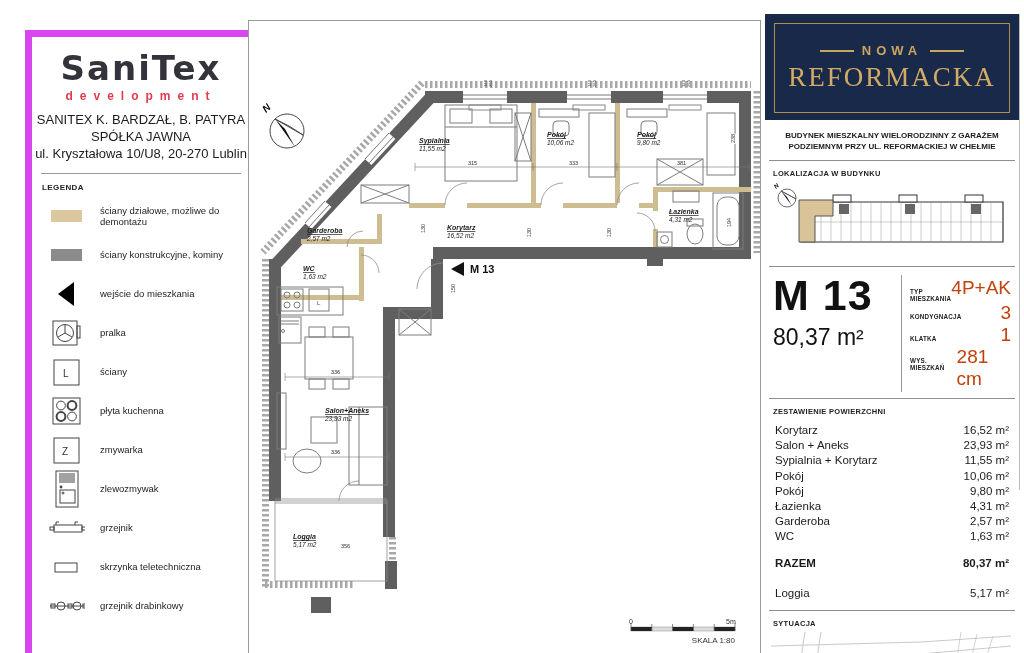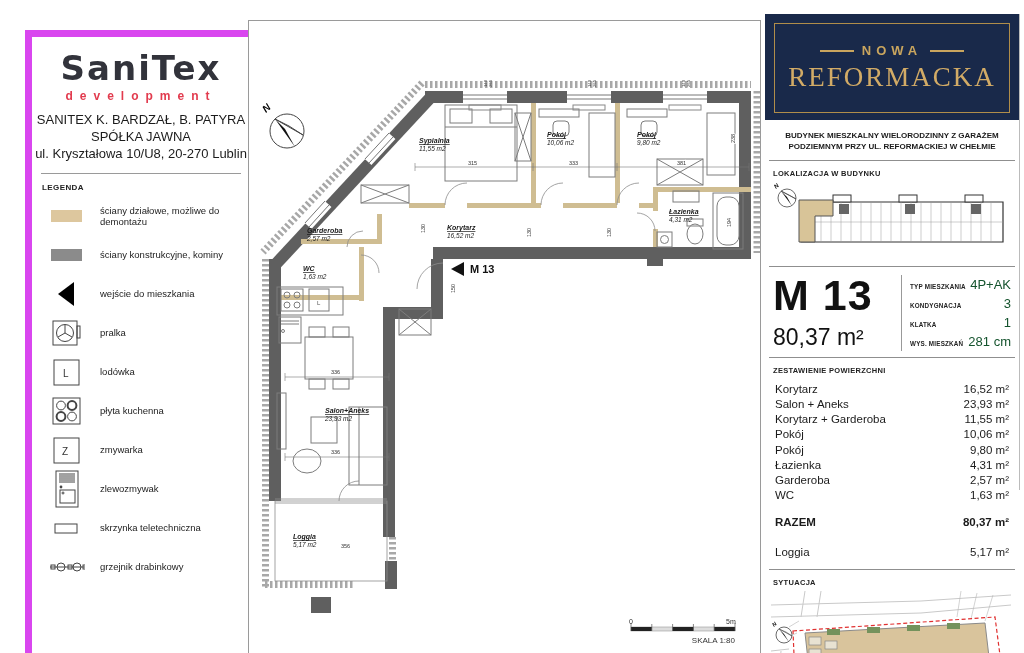--- a/index.html
+++ b/index.html
@@ -49,21 +49,21 @@
   .sec-title{font-size:7.5px;font-weight:bold;letter-spacing:.3px;color:#222;margin:8px 0 4px 8px;}
   .loc-wrap{padding:0 6px 6px 6px;}
   .m13-block{display:flex;padding:8px 8px 6px 8px;}
   .m13-left{width:128px;}
   .m13-id{font-size:43px;font-weight:bold;color:#111;line-height:.95;letter-spacing:1px;}
   .m13-area{font-size:23px;color:#111;margin-top:8px;}
   .m13-right{flex:1;border-left:1px solid #999;padding-left:8px;display:flex;flex-direction:column;
              justify-content:space-between;padding-top:2px;padding-bottom:2px;}
   .spec-row{display:flex;align-items:baseline;}
   .spec-label{font-size:6.3px;font-weight:bold;color:#222;letter-spacing:.2px;}
-  .spec-value{font-size:13px;color:#14532d;margin-left:auto;}
+  .spec-value{font-size:19px;color:#c2410c;margin-left:auto;}
   .areas-wrap{padding:2px 10px 4px 10px;}
   .area-row{display:flex;font-size:11.5px;padding:1.6px 0;}
   .area-row .a-label{color:#1b1b1b;}
   .area-row .a-value{margin-left:auto;color:#1b1b1b;}
   .area-row.total{font-weight:bold;margin-top:12px;}
   .area-row.extra{margin-top:14px;}
   .syt-wrap{padding:0 6px;}
 </style>
 </head>
 <body>
@@ -116,21 +116,21 @@
         </span>
         <span class="legend-label">pralka</span>
       </div>
       <div class="legend-item">
         <span class="legend-icon">
           <svg width="34" height="30">
             <rect x="4" y="3" width="25" height="25" fill="none" stroke="#444"></rect>
             <text x="13" y="20" font-size="10" fill="#333" font-family="Liberation Sans,sans-serif">L</text>
           </svg>
         </span>
-        <span class="legend-label">lodówka</span>
+        <span class="legend-label">ściany</span>
       </div>
       <div class="legend-item">
         <span class="legend-icon">
           <svg width="34" height="30">
             <rect x="3" y="2" width="27" height="26" fill="none" stroke="#444"></rect>
             <circle cx="11" cy="9.5" r="4.4" fill="none" stroke="#444"></circle>
             <circle cx="22" cy="9.5" r="4.4" fill="none" stroke="#444" stroke-width="2"></circle>
             <circle cx="11" cy="20.5" r="4.4" fill="none" stroke="#444" stroke-width="2"></circle>
             <circle cx="22" cy="20.5" r="4.4" fill="none" stroke="#444"></circle>
           </svg>
@@ -150,20 +150,31 @@
         <span class="legend-icon">
           <svg width="34" height="38">
             <rect x="6" y="1" width="22" height="36" fill="none" stroke="#444"></rect>
             <path d="M9,4h16M9,6h16M9,8h16M9,10h16M9,12h16" stroke="#444" stroke-width="1"></path>
             <circle cx="11" cy="17" r="1.4" fill="#444"></circle>
             <rect x="10" y="20" width="15" height="13" fill="none" stroke="#444"></rect>
             <circle cx="13" cy="23" r="1" fill="none" stroke="#444"></circle>
           </svg>
         </span>
         <span class="legend-label">zlewozmywak</span>
+      </div>
+      <div class="legend-item">
+        <span class="legend-icon">
+          <svg width="40" height="18">
+            <rect x="5" y="6" width="28" height="7" fill="none" stroke="#444"></rect>
+            <path d="M7,6 v-3 h3 M26,6 v-3 h3" stroke="#444" fill="none"></path>
+            <rect x="1" y="8" width="4" height="3" fill="none" stroke="#444"></rect>
+            <rect x="33" y="8" width="4" height="3" fill="none" stroke="#444"></rect>
+          </svg>
+        </span>
+        <span class="legend-label">grzejnik</span>
       </div>
       <div class="legend-item">
         <span class="legend-icon">
           <svg width="34" height="16">
             <rect x="5" y="4" width="22" height="9" fill="none" stroke="#444"></rect>
           </svg>
         </span>
         <span class="legend-label">skrzynka teletechniczna</span>
       </div>
       <div class="legend-item">
@@ -522,21 +533,21 @@
     <div>
         <div class="area-row">
           <span class="a-label">Korytarz</span>
           <span class="a-value">16,52 m²</span>
         </div>
         <div class="area-row">
           <span class="a-label">Salon + Aneks</span>
           <span class="a-value">23,93 m²</span>
         </div>
         <div class="area-row">
-          <span class="a-label">Korytarz + Garderoba</span>
+          <span class="a-label">Sypialnia + Korytarz</span>
           <span class="a-value">11,55 m²</span>
         </div>
         <div class="area-row">
           <span class="a-label">Pokój</span>
           <span class="a-value">10,06 m²</span>
         </div>
         <div class="area-row">
           <span class="a-label">Pokój</span>
           <span class="a-value">9,80 m²</span>
         </div>

